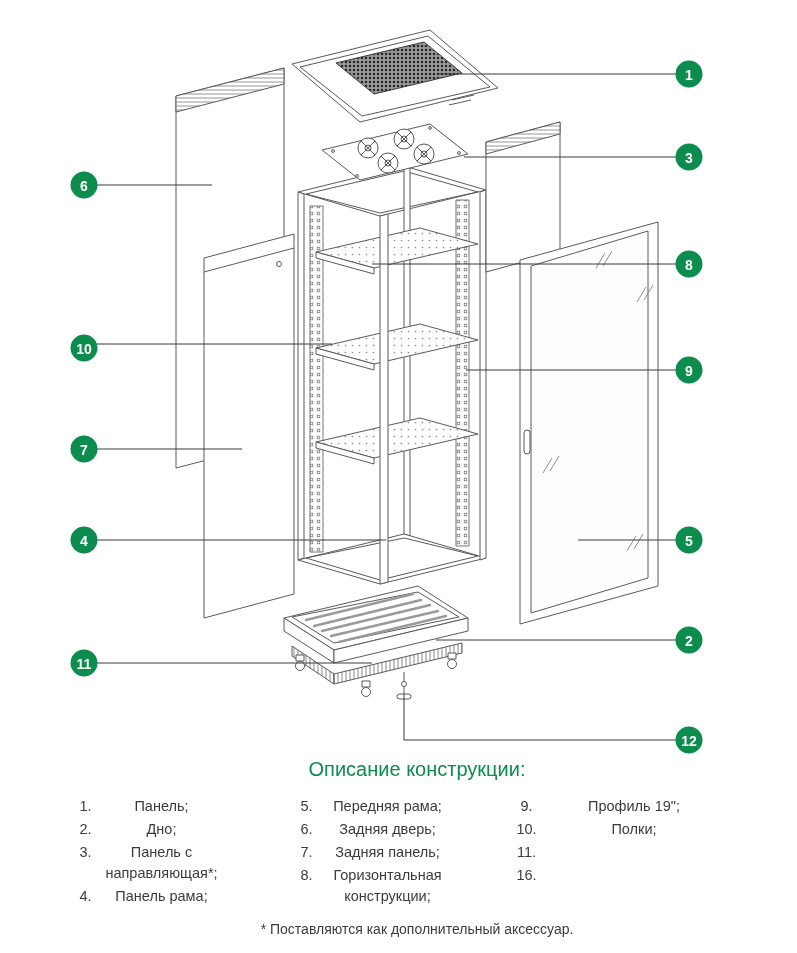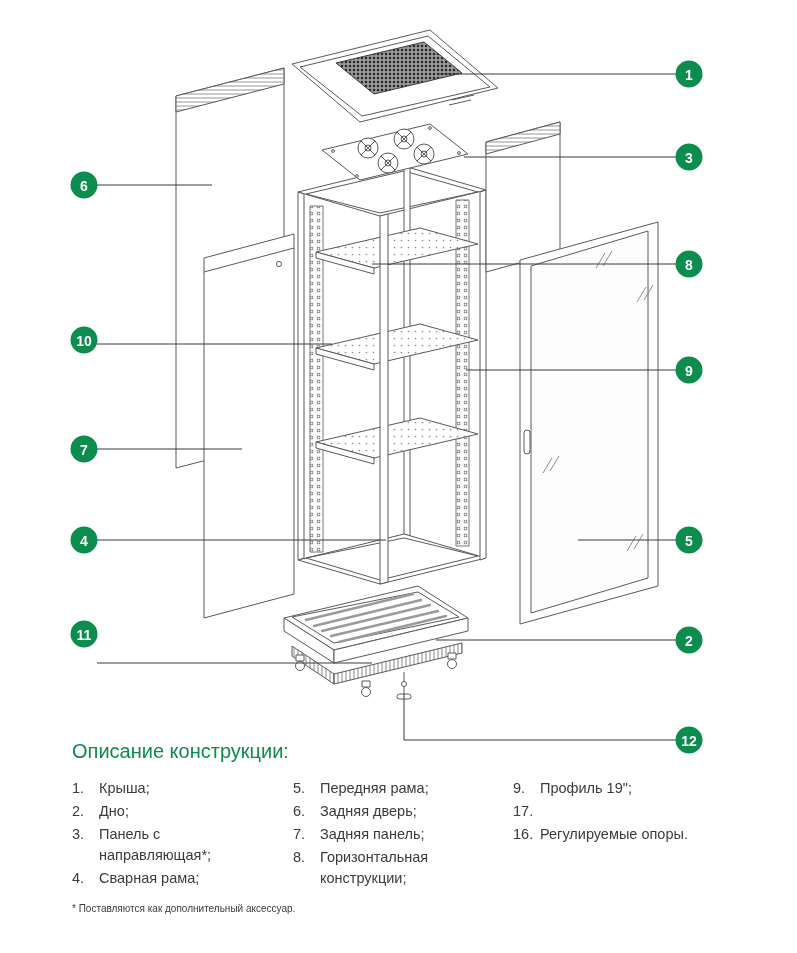--- a/index.html
+++ b/index.html
@@ -8,31 +8,31 @@
   body { width: 797px; height: 953px; font-family: "Liberation Sans", sans-serif; position: relative; overflow: hidden; }
   .stage { position: relative; width: 797px; height: 953px; background: #fff; }
   .diagram-layer { position: absolute; left: 0; top: 0; width: 797px; height: 760px; }
   .diagram-layer svg { display: block; }
   .callout {
     position: absolute; width: 27px; height: 27px; border-radius: 50%;
     background: var(--accent); color: #fff; font-size: 14px; font-weight: bold;
     display: flex; align-items: center; justify-content: center;
     transform: translate(-50%, -50%); line-height: 1;
   }
-  .legend { position: absolute; left: 72px; top: 740px; width: 690px; }
+  .legend { position: absolute; left: 72px; top: 758px; width: 690px; text-align: center; }
   .legend-title { margin: 0 0 15px 0; font-size: 20px; font-weight: 500; color: var(--accent); }
   .legend-cols { display: flex; }
   .col { display: block; }
   .c1 { width: 152px; margin-right: 69px; }
   .c2 { width: 162px; margin-right: 58px; }
   .c3 { width: 215px; }
   .li { display: flex; font-size: 14.5px; color: #3b3b3b; line-height: 21px; margin-bottom: 2px; }
   .num { flex: none; width: 27px; }
   .txt { flex: 1; }
-  .footnote { margin: 12px 0 4px 0; font-size: 10px; color: #3b3b3b; }
+  .footnote { margin: 12px 0 4px 0; font-size: 14px; color: #3b3b3b; }
 </style>
 </head>
 <body>
 
 <div class="stage">
 
   <div class="diagram-layer">
     <svg width="797" height="760" viewBox="0 0 797 760">
       <defs>
         <pattern id="perf" width="4" height="4" patternUnits="userSpaceOnUse">
@@ -215,45 +215,45 @@
     </svg>
 
     <div class="callout" style="left:689px;top:74px">1</div>
     <div class="callout" style="left:689px;top:157px">3</div>
     <div class="callout" style="left:689px;top:264px">8</div>
     <div class="callout" style="left:689px;top:370px">9</div>
     <div class="callout" style="left:689px;top:540px">5</div>
     <div class="callout" style="left:689px;top:640px">2</div>
     <div class="callout" style="left:689px;top:740px">12</div>
     <div class="callout" style="left:84px;top:185px">6</div>
-    <div class="callout" style="left:84px;top:340px">10</div>
+    <div class="callout" style="left:84px;top:348px">10</div>
     <div class="callout" style="left:84px;top:449px">7</div>
     <div class="callout" style="left:84px;top:540px">4</div>
-    <div class="callout" style="left:84px;top:634px">11</div>
+    <div class="callout" style="left:84px;top:663px">11</div>
   </div>
 
   <section class="legend">
     <h2 class="legend-title">Описание конструкции:</h2>
     <div class="legend-cols">
       <div class="col c1">
         <div class="li">
           <span class="num">1.</span>
-          <span class="txt">Крыша;</span>
+          <span class="txt">Панель;</span>
         </div>
         <div class="li">
           <span class="num">2.</span>
           <span class="txt">Дно;</span>
         </div>
         <div class="li">
           <span class="num">3.</span>
           <span class="txt">Панель с направляющая*;</span>
         </div>
         <div class="li">
           <span class="num">4.</span>
-          <span class="txt">Сварная рама;</span>
+          <span class="txt">Панель рама;</span>
         </div>
       </div>
       <div class="col c2">
         <div class="li">
           <span class="num">5.</span>
           <span class="txt">Передняя рама;</span>
         </div>
         <div class="li">
           <span class="num">6.</span>
           <span class="txt">Задняя дверь;</span>
@@ -266,24 +266,27 @@
           <span class="num">8.</span>
           <span class="txt">Горизонтальная конструкции;</span>
         </div>
       </div>
       <div class="col c3">
         <div class="li">
           <span class="num">9.</span>
           <span class="txt">Профиль 19";</span>
         </div>
         <div class="li">
-          <span class="num">17.</span>
+          <span class="num">10.</span>
+          <span class="txt">Полки;</span>
+        </div>
+        <div class="li">
+          <span class="num">11.</span>
         </div>
         <div class="li">
           <span class="num">16.</span>
-          <span class="txt">Регулируемые опоры.</span>
         </div>
       </div>
     </div>
     <p class="footnote">* Поставляются как дополнительный аксессуар.</p>
   </section>
 
 </div>
 
 </body></html>

